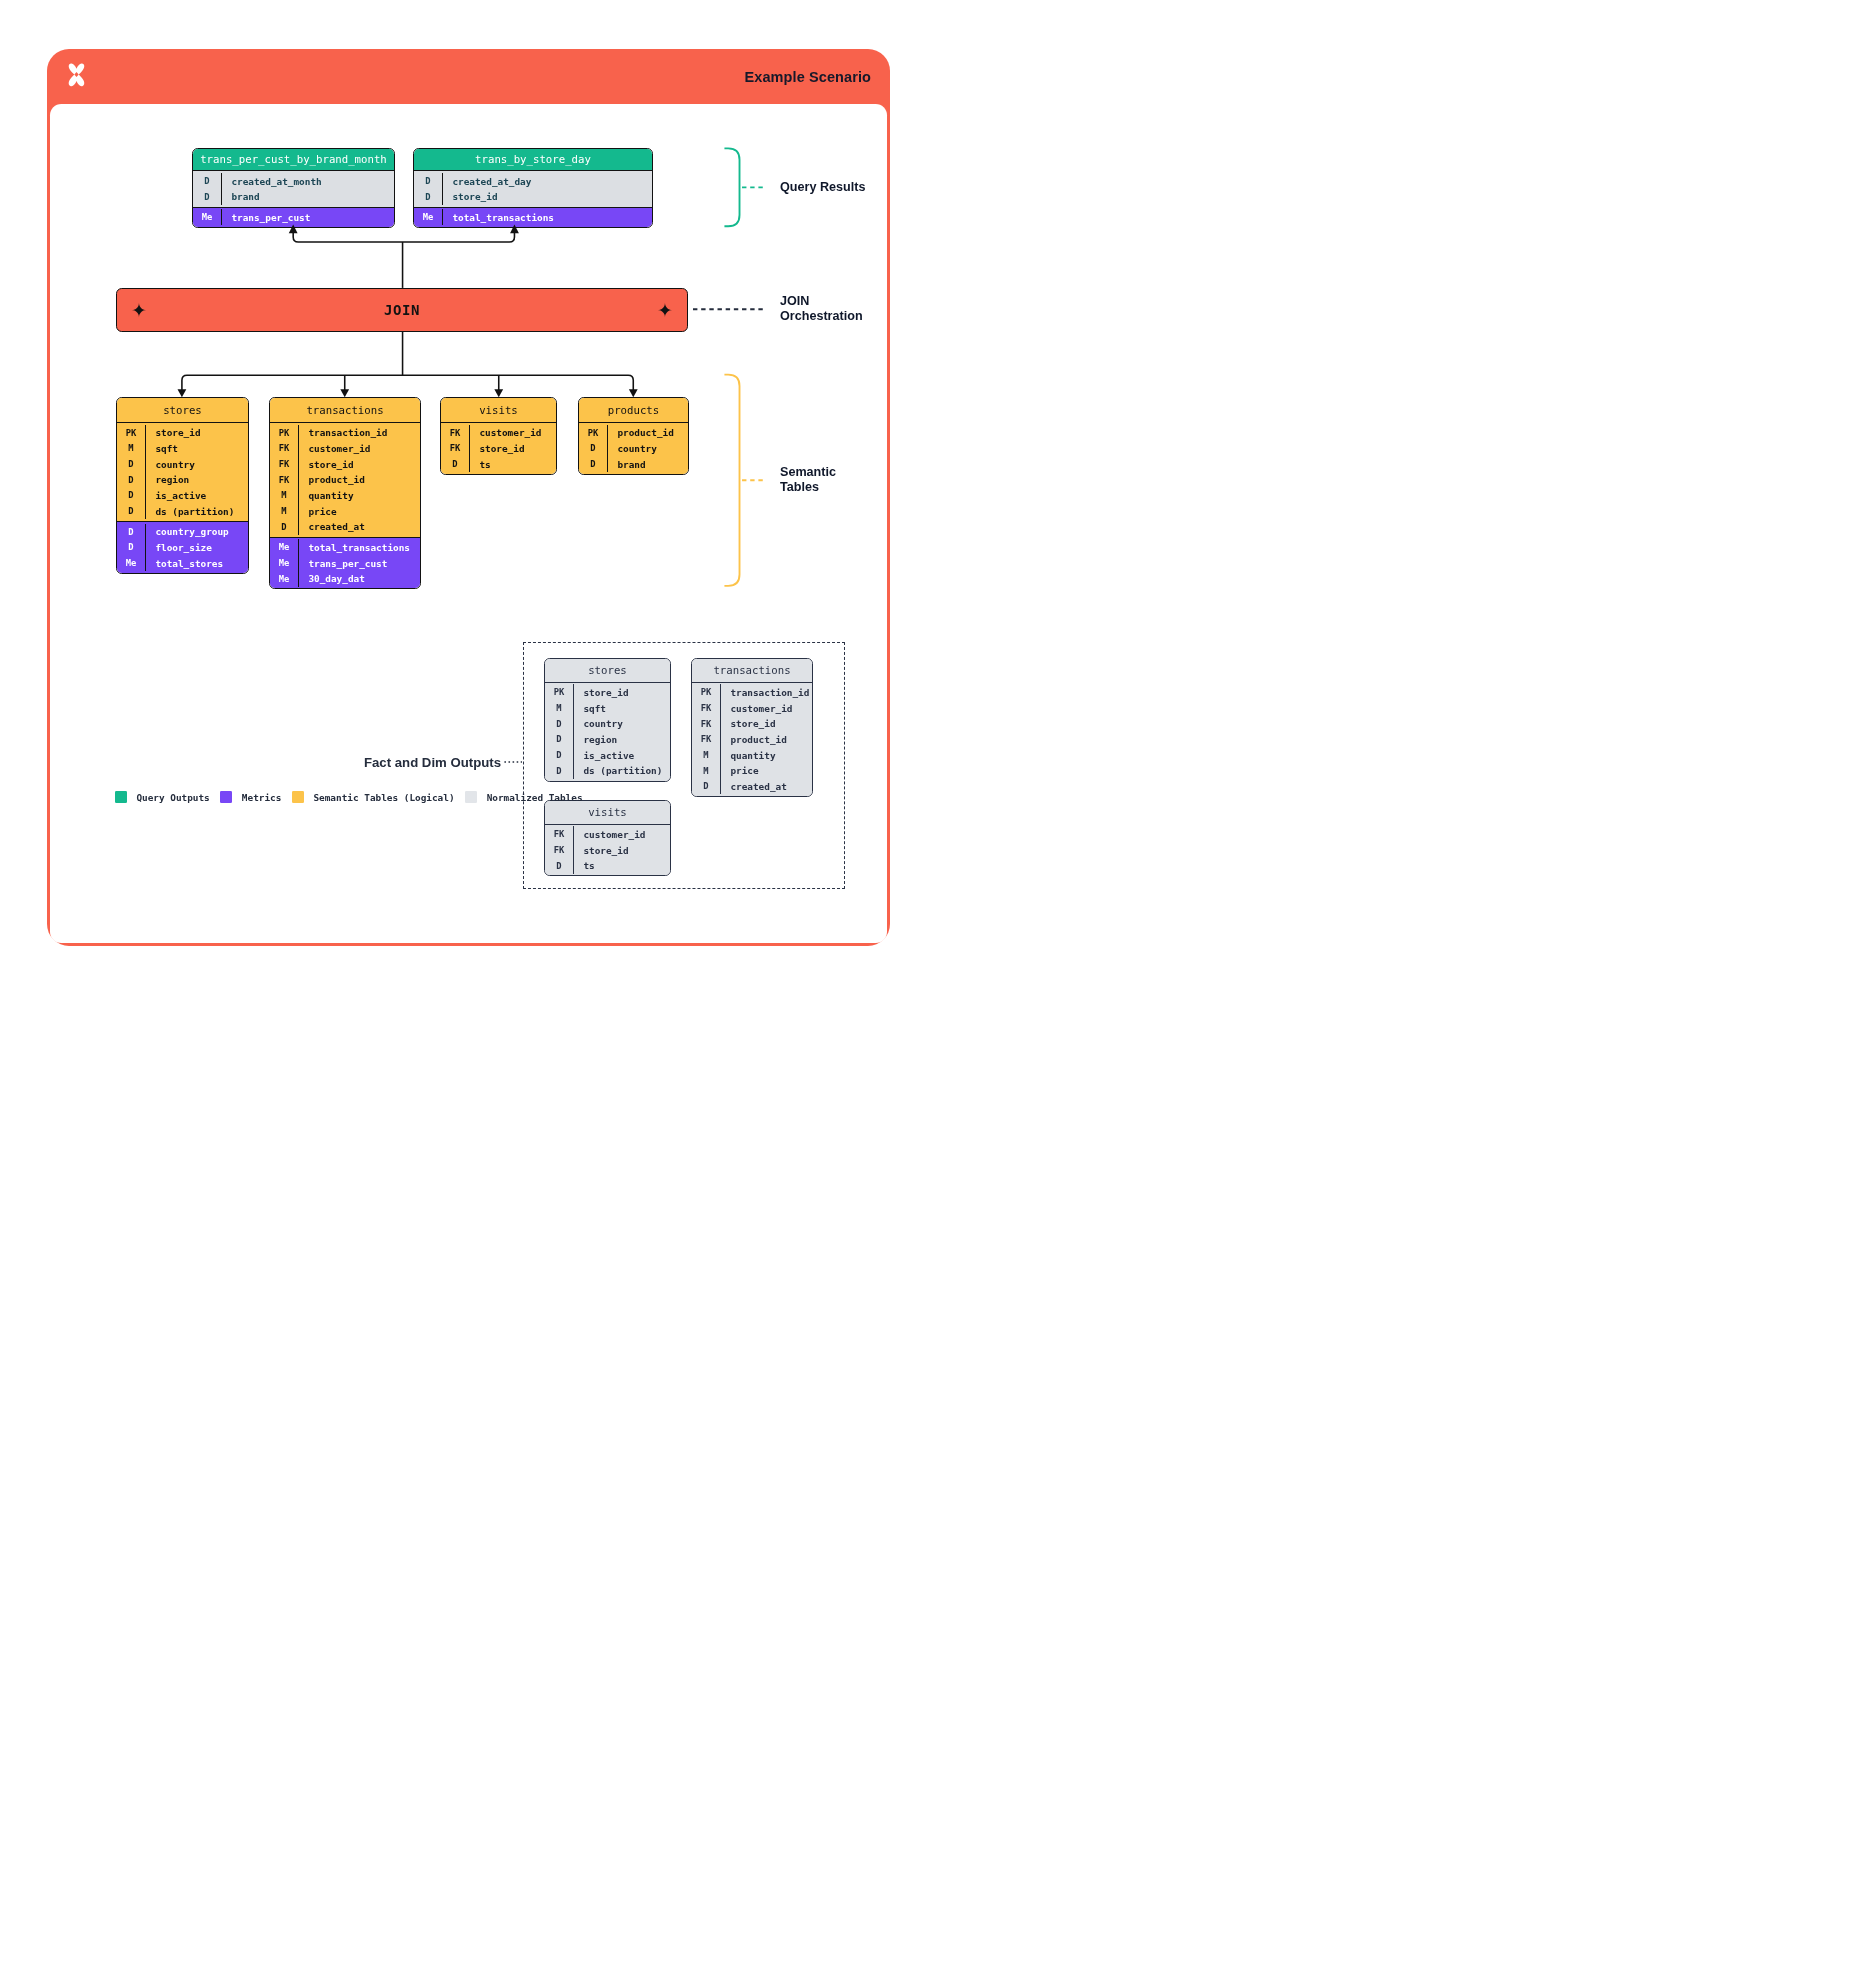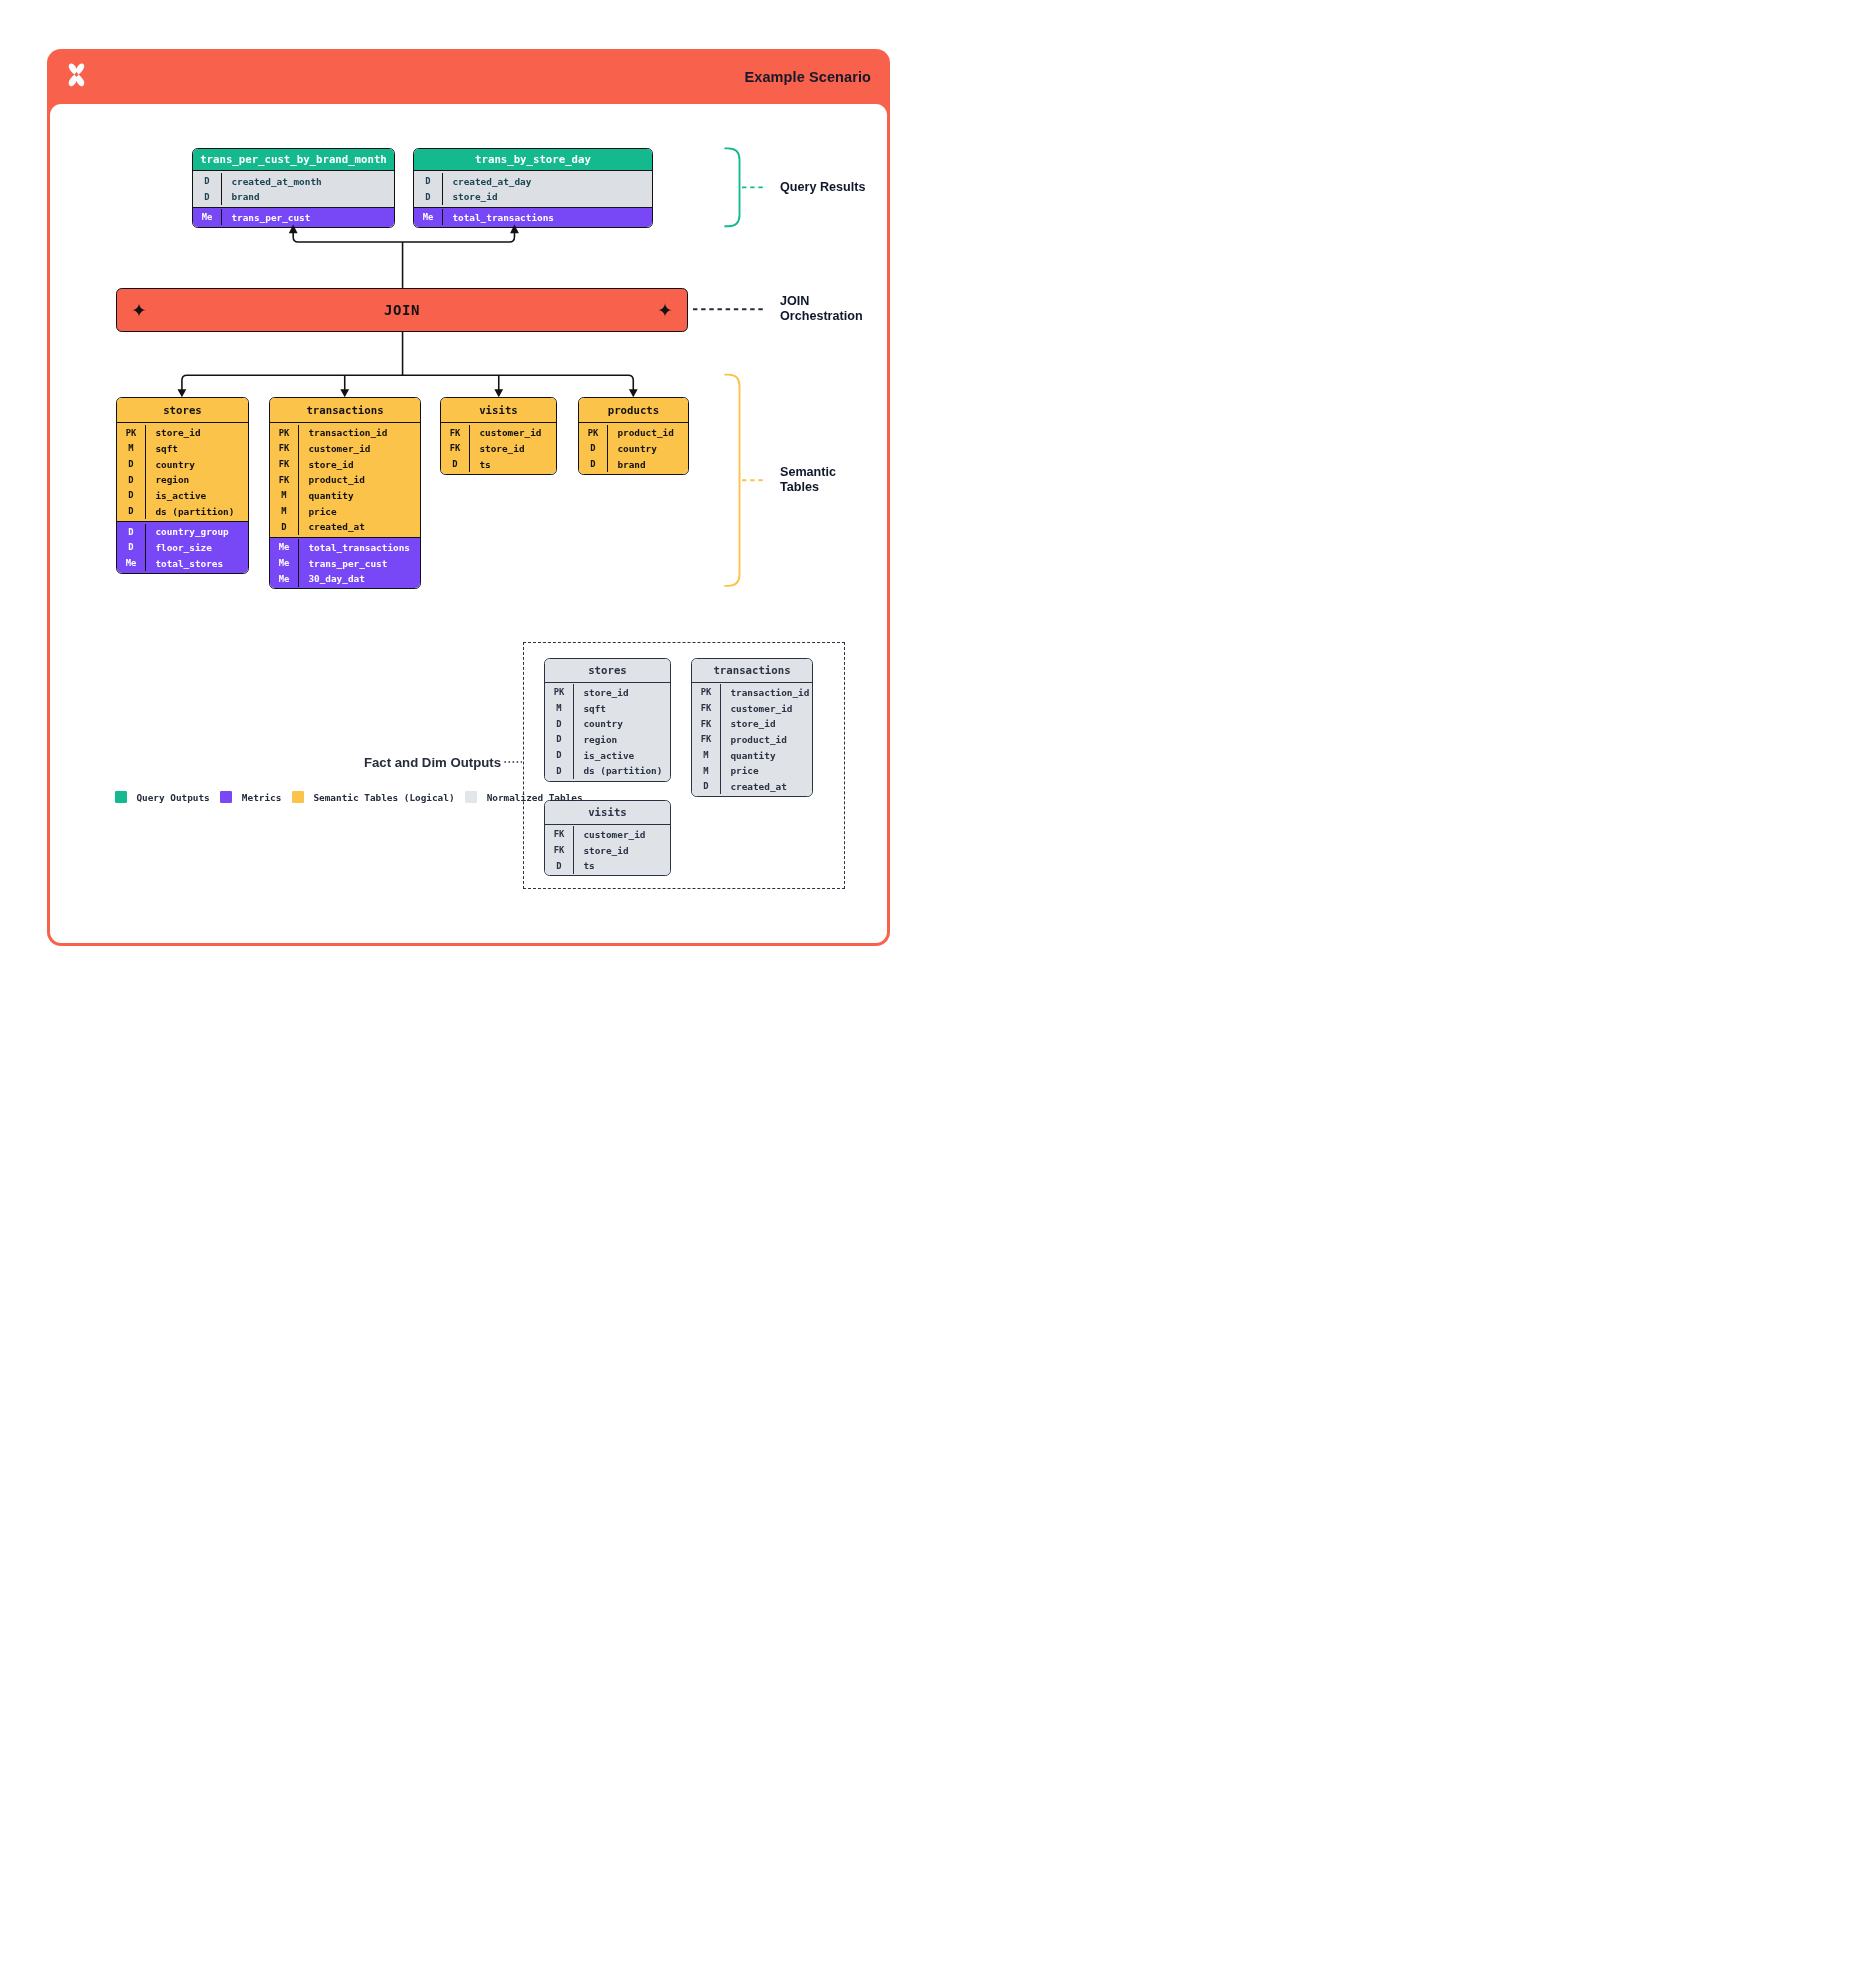--- a/index.html
+++ b/index.html
@@ -1,30 +1,30 @@
 <!DOCTYPE html>
 <html style="font-size:10px"><head>
 <meta charset="utf-8">
 <style>
   html,body{margin:0;padding:0;background:#ffffff;}
   .page{position:relative;width:934px;height:992px;background:#ffffff;overflow:hidden;
         font-family:"Liberation Sans",sans-serif;}
   
   .card{position:absolute;left:47px;top:49px;width:843px;height:897px;
-        background:#F8624C;border-radius:14px;text-align:right;}
+        background:#F8624C;border-radius:22px;text-align:right;}
   .card-header{position:absolute;left:0;top:0;width:100%;height:55px;}
   .card-body{position:absolute;left:3.1px;right:3.1px;top:55px;bottom:3.1px;
              background:#ffffff;border-radius:11.3px;}
   .logo{position:absolute;left:14px;top:11.3px;width:31px;height:31px;}
   .hdr-title{position:absolute;right:19px;top:0;height:55px;display:flex;align-items:center;
              font-size:14.5px;font-weight:bold;color:#16192A;letter-spacing:0.1px;}
   
   .tbl{position:absolute;border:1.9px solid #121212;border-radius:5.7px;overflow:hidden;
        background:#fff;font-family:"DejaVu Sans Mono","Liberation Mono",monospace;box-sizing:border-box;}
-  .tbl-title{display:flex;align-items:center;justify-content:center;font-weight:bold;font-size:10.7px;}
+  .tbl-title{display:flex;align-items:center;justify-content:center;font-weight:normal;font-size:10.7px;}
   .tbl-sec{padding:1.9px 0;}
   .tbl-sec + .tbl-sec{border-top:1.9px solid #121212;}
   .trow{display:flex;align-items:stretch;height:15.7px;font-weight:bold;font-size:9.4px;}
   .key{width:28px;flex:0 0 28px;display:flex;align-items:center;justify-content:center;
        border-right:1.9px solid #121212;font-size:8.8px;}
   .val{display:flex;align-items:center;padding-left:9.4px;white-space:nowrap;}
   
   .tbl.green .tbl-title{height:21.4px;background:#14B98E;color:#ffffff;border-bottom:1.9px solid #121212;}
   .tbl.green .sec-dims{background:#DCDFE3;color:#1C4554;}
   .tbl.green .sec-metrics{background:#7847F6;color:#ffffff;}

